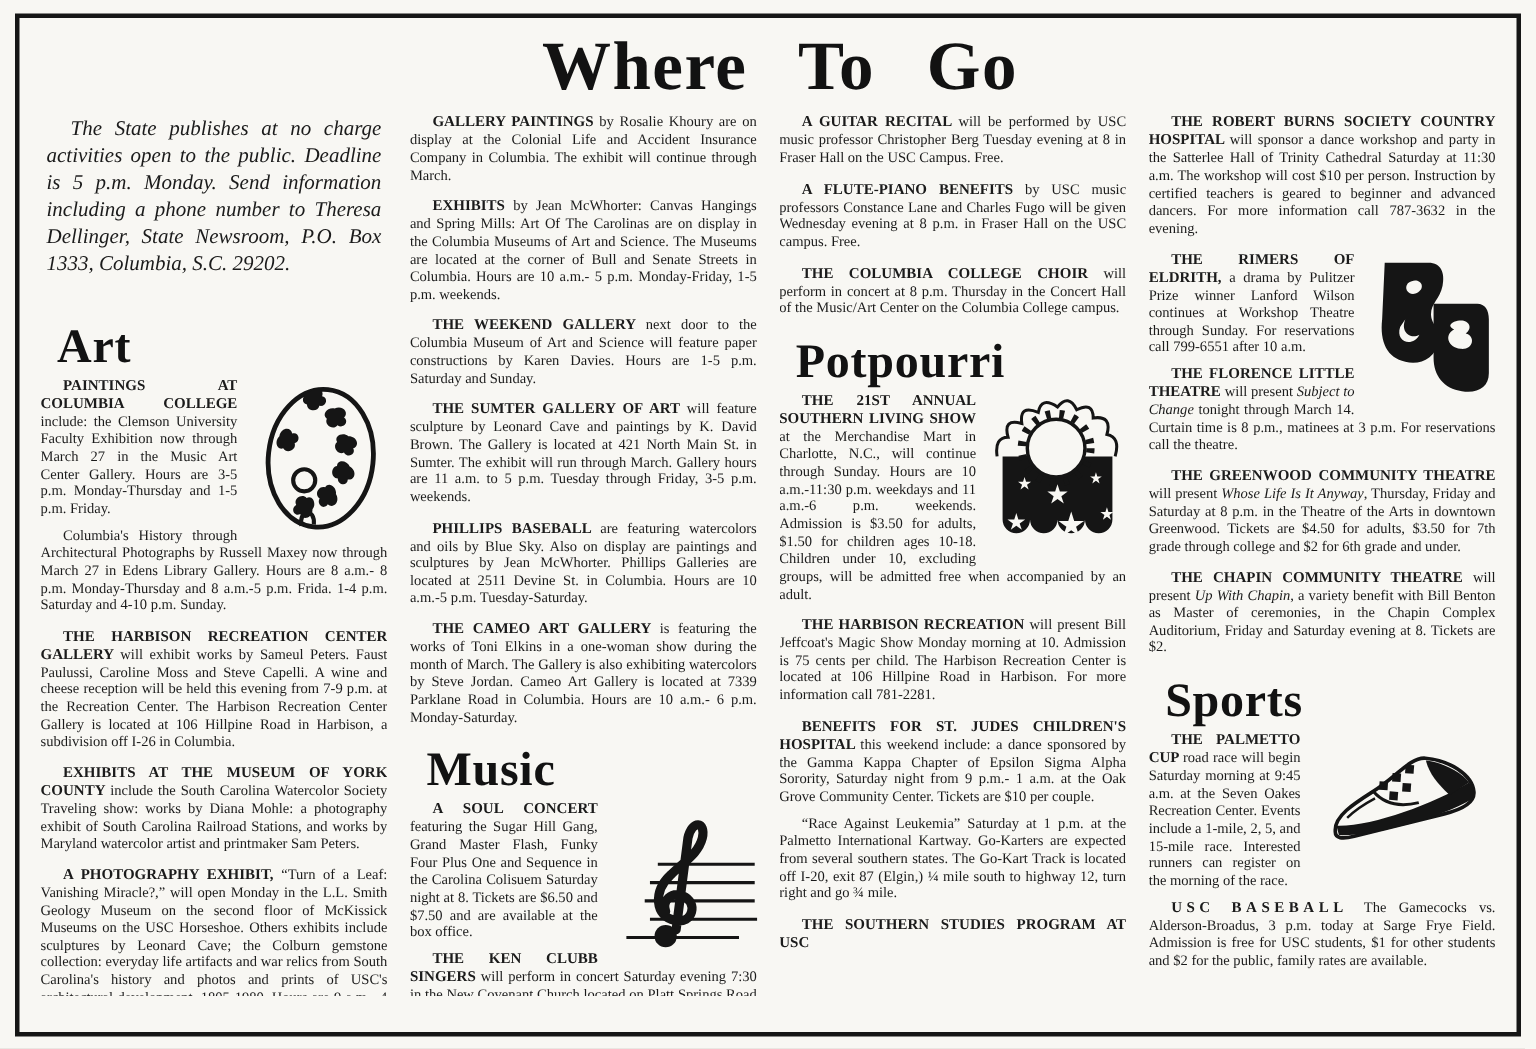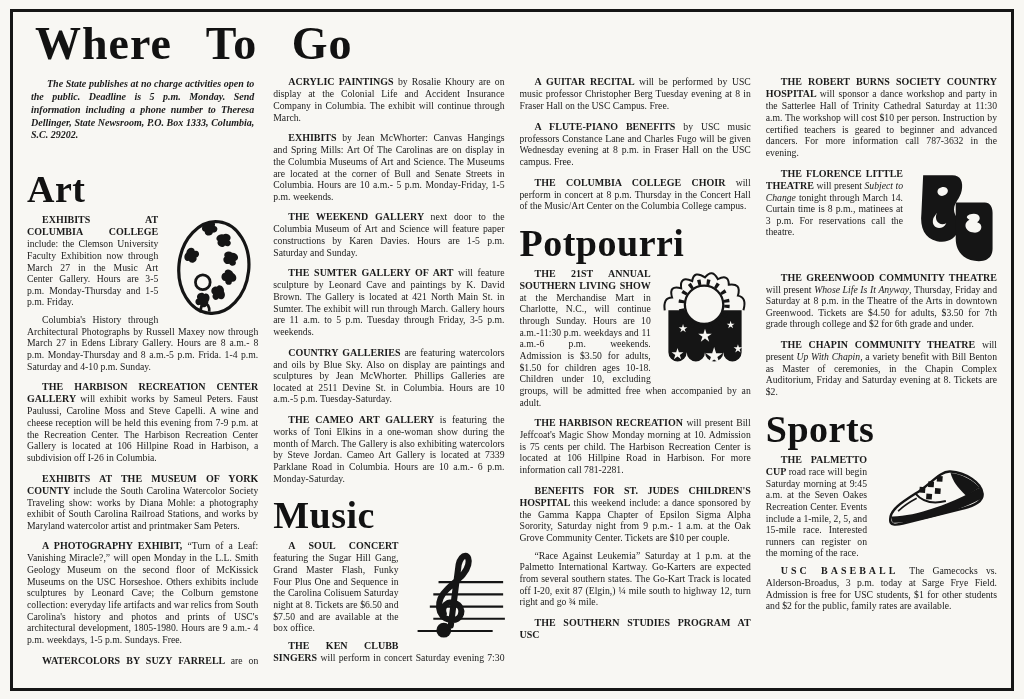--- a/index.html
+++ b/index.html
@@ -8,33 +8,33 @@
     background:#f8f7f3;color:#1b1b1b;
     font-family:"Liberation Serif", serif;
   }
   .frame{
     position:absolute;left:10px;right:10px;top:9px;bottom:8px;
     border:3px solid #161616;
     padding:4px 6px;box-sizing:border-box;overflow:hidden;
   }
   h1.masthead{
     font-size:46px;line-height:1.05;margin:4px 0 8px 16px;
-    font-weight:bold;letter-spacing:1px;word-spacing:22px;color:#121212;
+    font-weight:bold;letter-spacing:1px;word-spacing:22px;color:#121212;text-align:center;
   }
   #columns{
     display:flex;gap:15px;padding:0 8px;
     height:588px;overflow:hidden;
   }
   .col{flex:1 1 0;min-width:0;overflow:hidden;}
   p.intro{
-    font-style:italic;font-size:10px;line-height:1.28;margin:2px 4px 28px;
-    text-align:justify;text-indent:16px;font-weight:bold;
+    font-style:italic;font-size:14px;line-height:1.28;margin:2px 4px 28px;
+    text-align:justify;text-indent:16px;
   }
   h2.sec{
-    font-size:38px;margin:6px 0 6px;line-height:1;
+    font-size:32px;margin:6px 11px 6px;line-height:1;
     font-weight:bold;letter-spacing:.5px;color:#121212;
   }
   .group{margin:0 0 3px;overflow:hidden;}
   p.para{
     font-size:9.7px;line-height:1.2;margin:0 0 6px;
     text-align:justify;text-indent:15px;
   }
   .lead{font-weight:bold;font-size:10px;}
   .lead.spread{letter-spacing:3px;}
   .em{font-style:italic;}
@@ -66,51 +66,51 @@
       <path transform="translate(44,8)" d="M0 0c4-5 11-2 9 3c5 1 3 8-2 7c-1 5-9 4-9-1c-5-1-3-8 2-9z"></path>
       <path transform="translate(62,20) rotate(25)" d="M0 0c4-5 11-2 9 3c5 1 3 8-2 7c-1 5-9 4-9-1c-5-1-3-8 2-9z"></path>
       <path transform="translate(72,40) rotate(50)" d="M0 0c4-5 11-2 9 3c5 1 3 8-2 7c-1 5-9 4-9-1c-5-1-3-8 2-9z"></path>
       <path transform="translate(73,62) rotate(80)" d="M0 0c4-5 11-2 9 3c5 1 3 8-2 7c-1 5-9 4-9-1c-5-1-3-8 2-9z"></path>
       <path transform="translate(63,82) rotate(110)" d="M0 0c4-5 11-2 9 3c5 1 3 8-2 7c-1 5-9 4-9-1c-5-1-3-8 2-9z"></path>
       <path transform="translate(46,93) rotate(140)" d="M0 0c4-5 11-2 9 3c5 1 3 8-2 7c-1 5-9 4-9-1c-5-1-3-8 2-9z"></path>
       <path transform="translate(22,40) rotate(-30)" d="M0 0c4-5 11-2 9 3c5 1 3 8-2 7c-1 5-9 4-9-1c-5-1-3-8 2-9z"></path>
     </g>
   </svg>
             </span>
-            <p class="para"><span class="lead">EXHIBITS AT COLUMBIA COLLEGE </span><span>include: the Clemson University Faculty Exhibition now through March 27 in the Music Art Center Gallery. Hours are 3-5 p.m. Monday-Thursday and 1-5 p.m. Friday.</span></p>
+            <p class="para"><span class="lead">PAINTINGS AT COLUMBIA COLLEGE </span><span>include: the Clemson University Faculty Exhibition now through March 27 in the Music Art Center Gallery. Hours are 3-5 p.m. Monday-Thursday and 1-5 p.m. Friday.</span></p>
             <p class="para"><span>Columbia's History through Architectural Photographs by Russell Maxey now through March 27 in Edens Library Gallery. Hours are 8 a.m.- 8 p.m. Monday-Thursday and 8 a.m.-5 p.m. Frida. 1-4 p.m. Saturday and 4-10 p.m. Sunday.</span></p>
           </div>
           <div class="group">
             <p class="para"><span class="lead">THE HARBISON RECREATION CENTER GALLERY </span><span>will exhibit works by Sameul Peters. Faust Paulussi, Caroline Moss and Steve Capelli. A wine and cheese reception will be held this evening from 7-9 p.m. at the Recreation Center. The Harbison Recreation Center Gallery is located at 106 Hillpine Road in Harbison, a subdivision off I-26 in Columbia.</span></p>
           </div>
           <div class="group">
             <p class="para"><span class="lead">EXHIBITS AT THE MUSEUM OF YORK COUNTY </span><span>include the South Carolina Watercolor Society Traveling show: works by Diana Mohle: a photography exhibit of South Carolina Railroad Stations, and works by Maryland watercolor artist and printmaker Sam Peters.</span></p>
           </div>
           <div class="group">
             <p class="para"><span class="lead">A PHOTOGRAPHY EXHIBIT, </span><span>“Turn of a Leaf: Vanishing Miracle?,” will open Monday in the L.L. Smith Geology Museum on the second floor of McKissick Museums on the USC Horseshoe. Others exhibits include sculptures by Leonard Cave; the Colburn gemstone collection: everyday life artifacts and war relics from South Carolina's history and photos and prints of USC's architectural development, 1805-1980. Hours are 9 a.m.- 4 p.m. weekdays, 1-5 p.m. Sundays. Free.</span></p>
           </div>
           <div class="group">
             <p class="para"><span class="lead">WATERCOLORS BY SUZY FARRELL </span><span>are on display in the Garden Terrace Tearoom of J.B. White's Richland Mall store during regular store hours. The exhibit will run through March 30.</span></p>
           </div>
         </div>
         <div class="col">
           <div class="group">
-            <p class="para"><span class="lead">ACRYLIC PAINTINGS </span><span>by Rosalie Khoury are on display at the Colonial Life and Accident Insurance Company in Columbia. The exhibit will continue through March.</span></p>
+            <p class="para"><span class="lead">GALLERY PAINTINGS </span><span>by Rosalie Khoury are on display at the Colonial Life and Accident Insurance Company in Columbia. The exhibit will continue through March.</span></p>
           </div>
           <div class="group">
             <p class="para"><span class="lead">EXHIBITS </span><span>by Jean McWhorter: Canvas Hangings and Spring Mills: Art Of The Carolinas are on display in the Columbia Museums of Art and Science. The Museums are located at the corner of Bull and Senate Streets in Columbia. Hours are 10 a.m.- 5 p.m. Monday-Friday, 1-5 p.m. weekends.</span></p>
           </div>
           <div class="group">
             <p class="para"><span class="lead">THE WEEKEND GALLERY </span><span>next door to the Columbia Museum of Art and Science will feature paper constructions by Karen Davies. Hours are 1-5 p.m. Saturday and Sunday.</span></p>
           </div>
           <div class="group">
             <p class="para"><span class="lead">THE SUMTER GALLERY OF ART </span><span>will feature sculpture by Leonard Cave and paintings by K. David Brown. The Gallery is located at 421 North Main St. in Sumter. The exhibit will run through March. Gallery hours are 11 a.m. to 5 p.m. Tuesday through Friday, 3-5 p.m. weekends.</span></p>
           </div>
           <div class="group">
-            <p class="para"><span class="lead">COUNTRY GALLERIES </span><span>are featuring watercolors and oils by Blue Sky. Also on display are paintings and sculptures by Jean McWhorter. Phillips Galleries are located at 2511 Devine St. in Columbia. Hours are 10 a.m.-5 p.m. Tuesday-Saturday.</span></p>
+            <p class="para"><span class="lead">PHILLIPS BASEBALL </span><span>are featuring watercolors and oils by Blue Sky. Also on display are paintings and sculptures by Jean McWhorter. Phillips Galleries are located at 2511 Devine St. in Columbia. Hours are 10 a.m.-5 p.m. Tuesday-Saturday.</span></p>
           </div>
           <div class="group">
             <p class="para"><span class="lead">THE CAMEO ART GALLERY </span><span>is featuring the works of Toni Elkins in a one-woman show during the month of March. The Gallery is also exhibiting watercolors by Steve Jordan. Cameo Art Gallery is located at 7339 Parklane Road in Columbia. Hours are 10 a.m.- 6 p.m. Monday-Saturday.</span></p>
           </div>
           <h2 class="sec">Music</h2>
           <div class="group">
             <span class="icon treble-clef-icon">
               <svg viewBox="0 0 112 118" xmlns="http://www.w3.org/2000/svg">
     <g stroke="#151515" stroke-width="2.4">
       <line x1="36" y1="46" x2="110" y2="46"></line>
@@ -179,20 +179,21 @@
       <path d="M14 6 H48 C58 6 61 14 59 24 C57 34 50 38 50 46 C50 54 58 58 56 68 C53 80 42 86 30 83 C16 80 10 68 12 50 Z"></path>
       <path d="M52 38 H86 C92 38 95 43 95 50 V92 C95 103 86 108 74 106 C60 104 52 94 52 80 Z"></path>
     </g>
     <g fill="#f8f7f3">
       <path d="M32 22 C40 16 47 24 40 29 C34 33 28 27 32 22 Z"></path>
       <path d="M30 50 C26 60 34 66 41 62 C36 72 22 68 26 56 Z"></path>
       <path d="M68 52 C78 48 84 56 77 61 C85 63 83 74 73 73 C63 72 60 62 68 58 C64 56 64 54 68 52 Z"></path>
     </g>
   </svg>
             </span>
+            <p class="para"><span class="lead">THE RIMERS OF ELDRITH, </span><span>a drama by Pulitzer Prize winner Lanford Wilson continues at Workshop Theatre through Sunday. For reservations call 799-6551 after 10 a.m.</span></p>
             <p class="para"><span class="lead">THE FLORENCE LITTLE THEATRE </span><span>will present </span><span class="em">Subject to Change</span><span> tonight through March 14. Curtain time is 8 p.m., matinees at 3 p.m. For reservations call the theatre.</span></p>
           </div>
           <div class="group">
             <p class="para"><span class="lead">THE GREENWOOD COMMUNITY THEATRE </span><span>will present </span><span class="em">Whose Life Is It Anyway</span><span>, Thursday, Friday and Saturday at 8 p.m. in the Theatre of the Arts in downtown Greenwood. Tickets are $4.50 for adults, $3.50 for 7th grade through college and $2 for 6th grade and under.</span></p>
           </div>
           <div class="group">
             <p class="para"><span class="lead">THE CHAPIN COMMUNITY THEATRE </span><span>will present </span><span class="em">Up With Chapin</span><span>, a variety benefit with Bill Benton as Master of ceremonies, in the Chapin Complex Auditorium, Friday and Saturday evening at 8. Tickets are $2.</span></p>
           </div>
           <h2 class="sec">Sports</h2>
           <div class="group">

